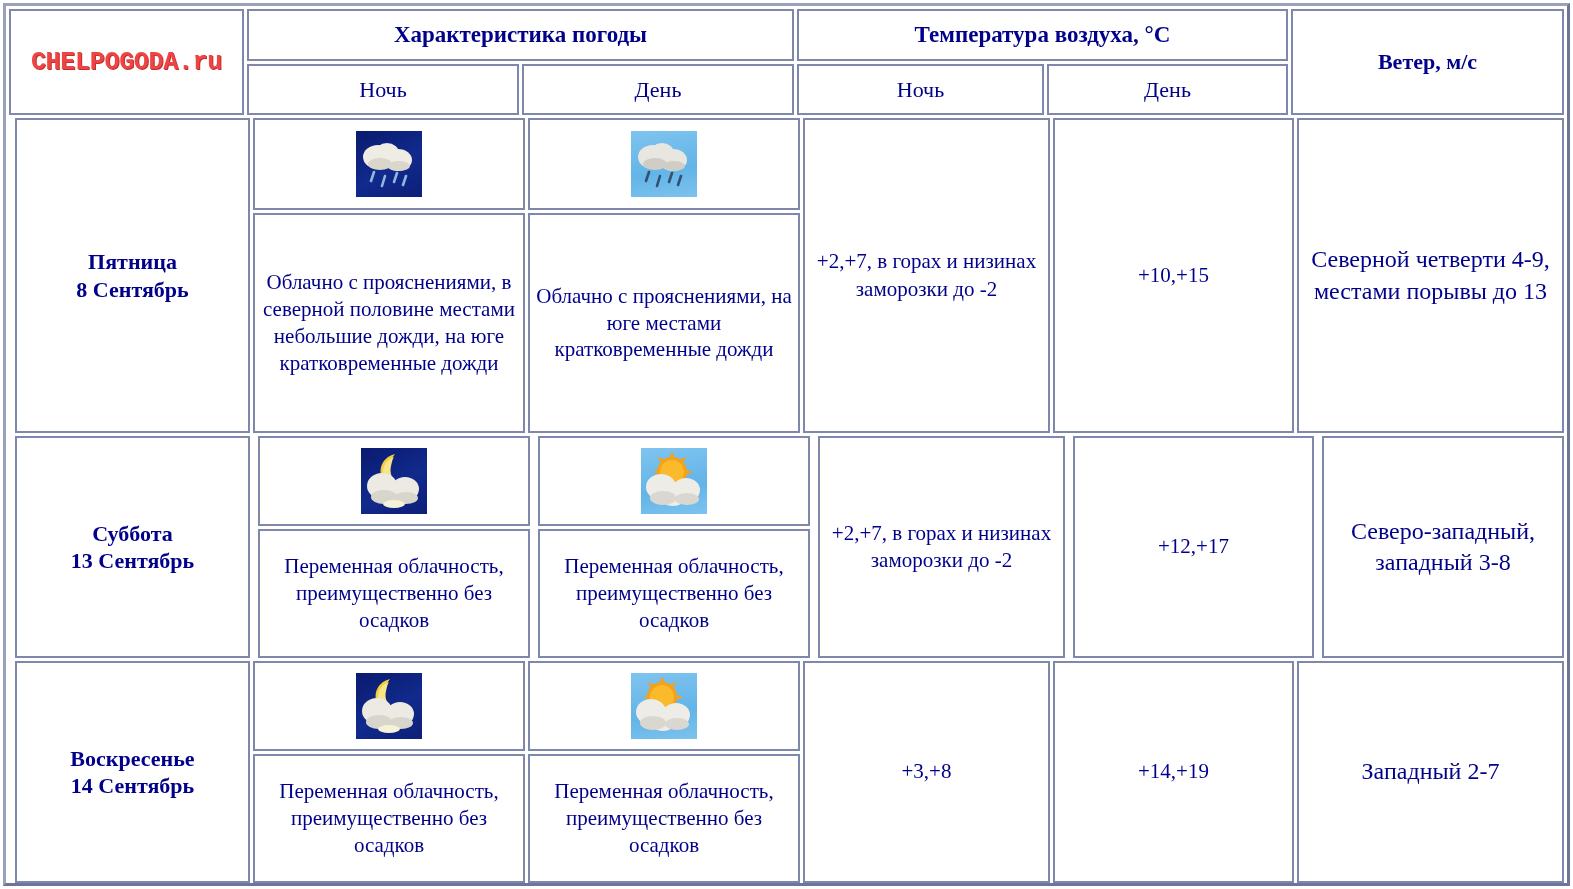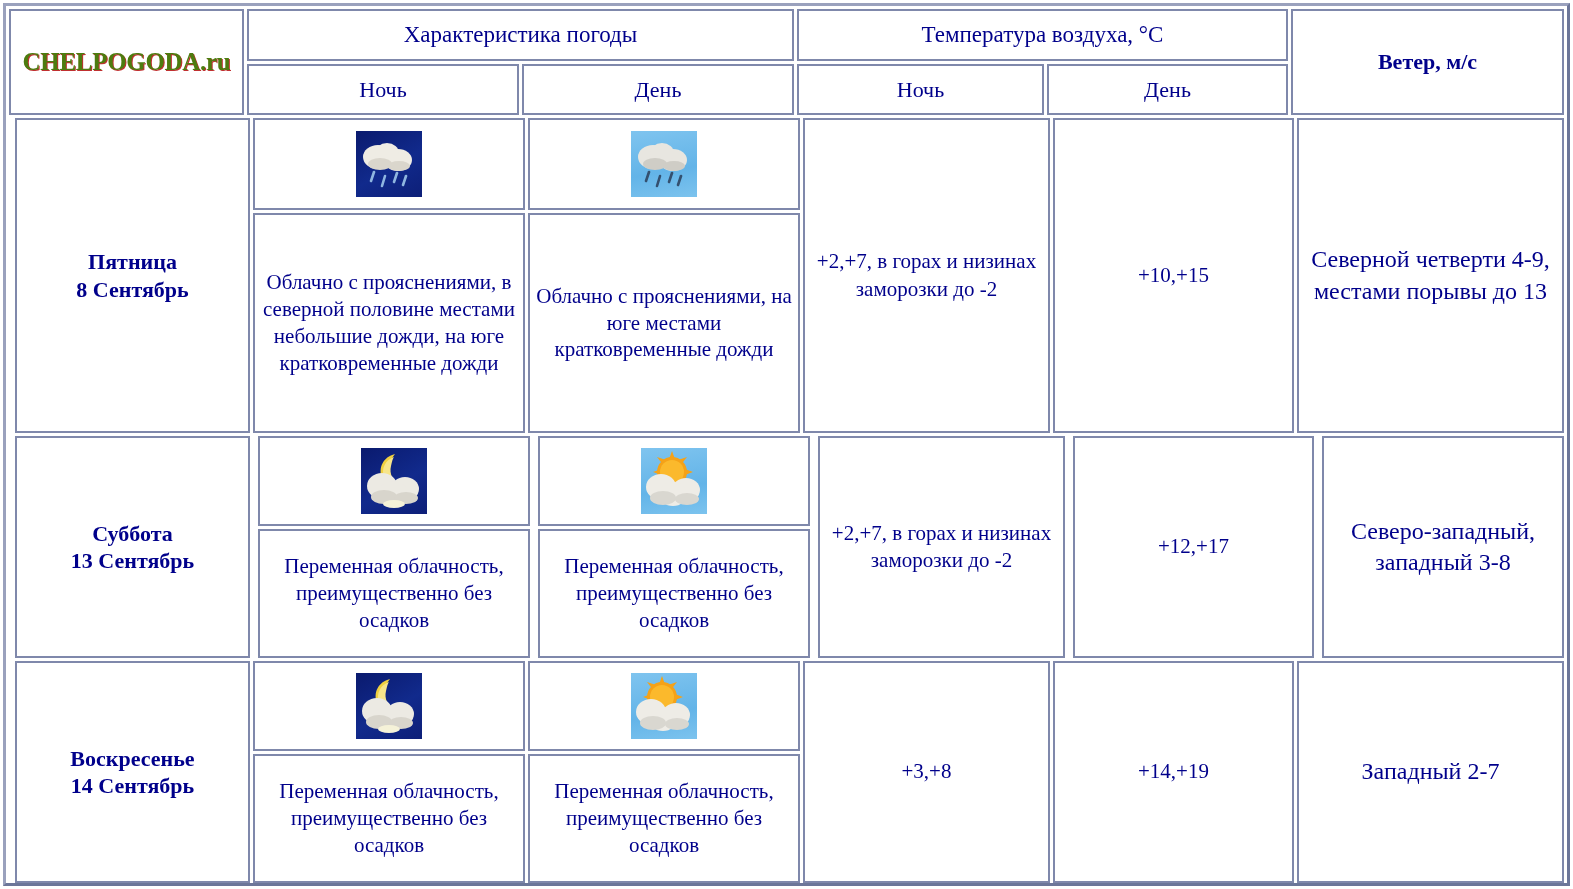--- a/index.html
+++ b/index.html
@@ -58,33 +58,34 @@
   .col-night-d  { flex: 0 0 272px; }
   .col-day-d    { flex: 0 0 272px; }
   .col-night-t  { flex: 0 0 247px; }
   .col-day-t    { flex: 0 0 241px; }
   .col-wind     { flex: 1 1 auto;  }
 
   .hdr-logo {
     font-weight: bold;
     font-size: 25px;
     letter-spacing: -0.3px;
-    color: #4d7c0f;
+    color: #ef4444;
     text-shadow: 1px 1px 0 #c03030;
     white-space: nowrap;
+    font-family: Liberation Mono, monospace;
   }
 
   .hdr-stack {
     display: flex;
     flex-direction: column;
     gap: 3px;
   }
   .hdr-top {
     flex: 0 0 52px;
-    font-weight: normal;
+    font-weight: bold;
     font-size: 23px;
   }
   .hdr-sub-row {
     flex: 1 1 auto;
     display: flex;
     gap: 3px;
   }
   .hdr-sub {
     font-weight: normal;
     font-size: 22px;

